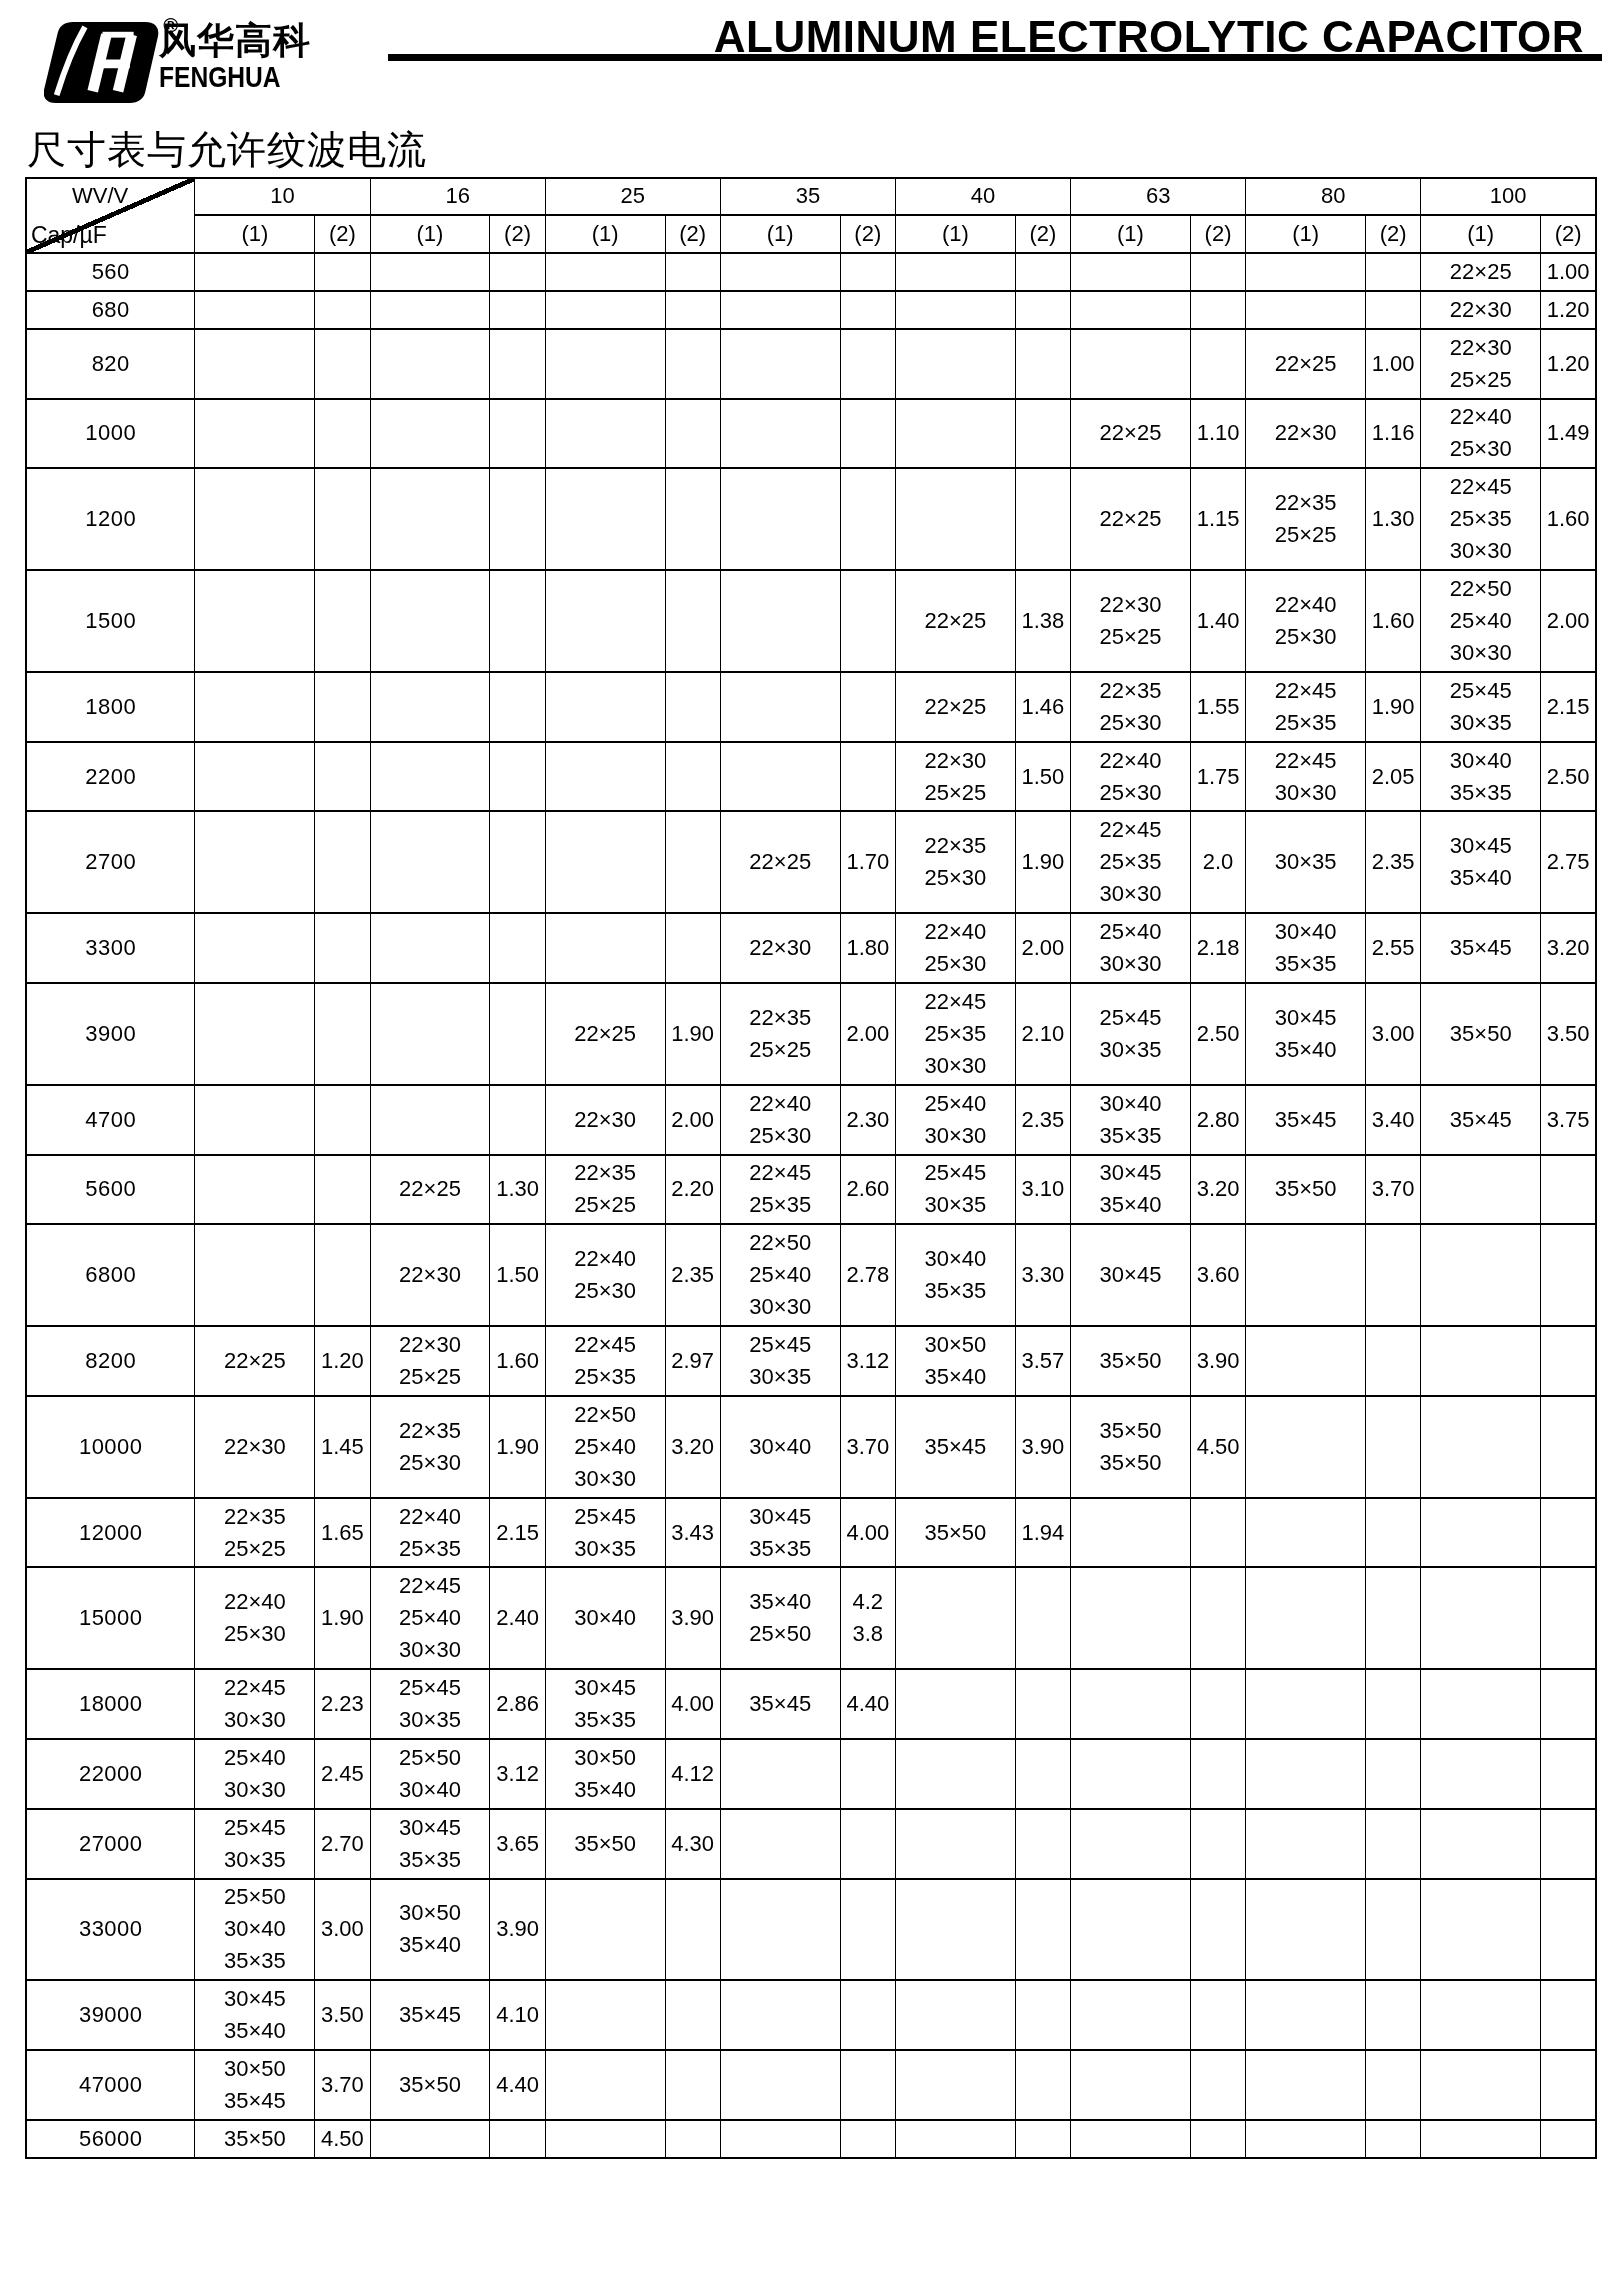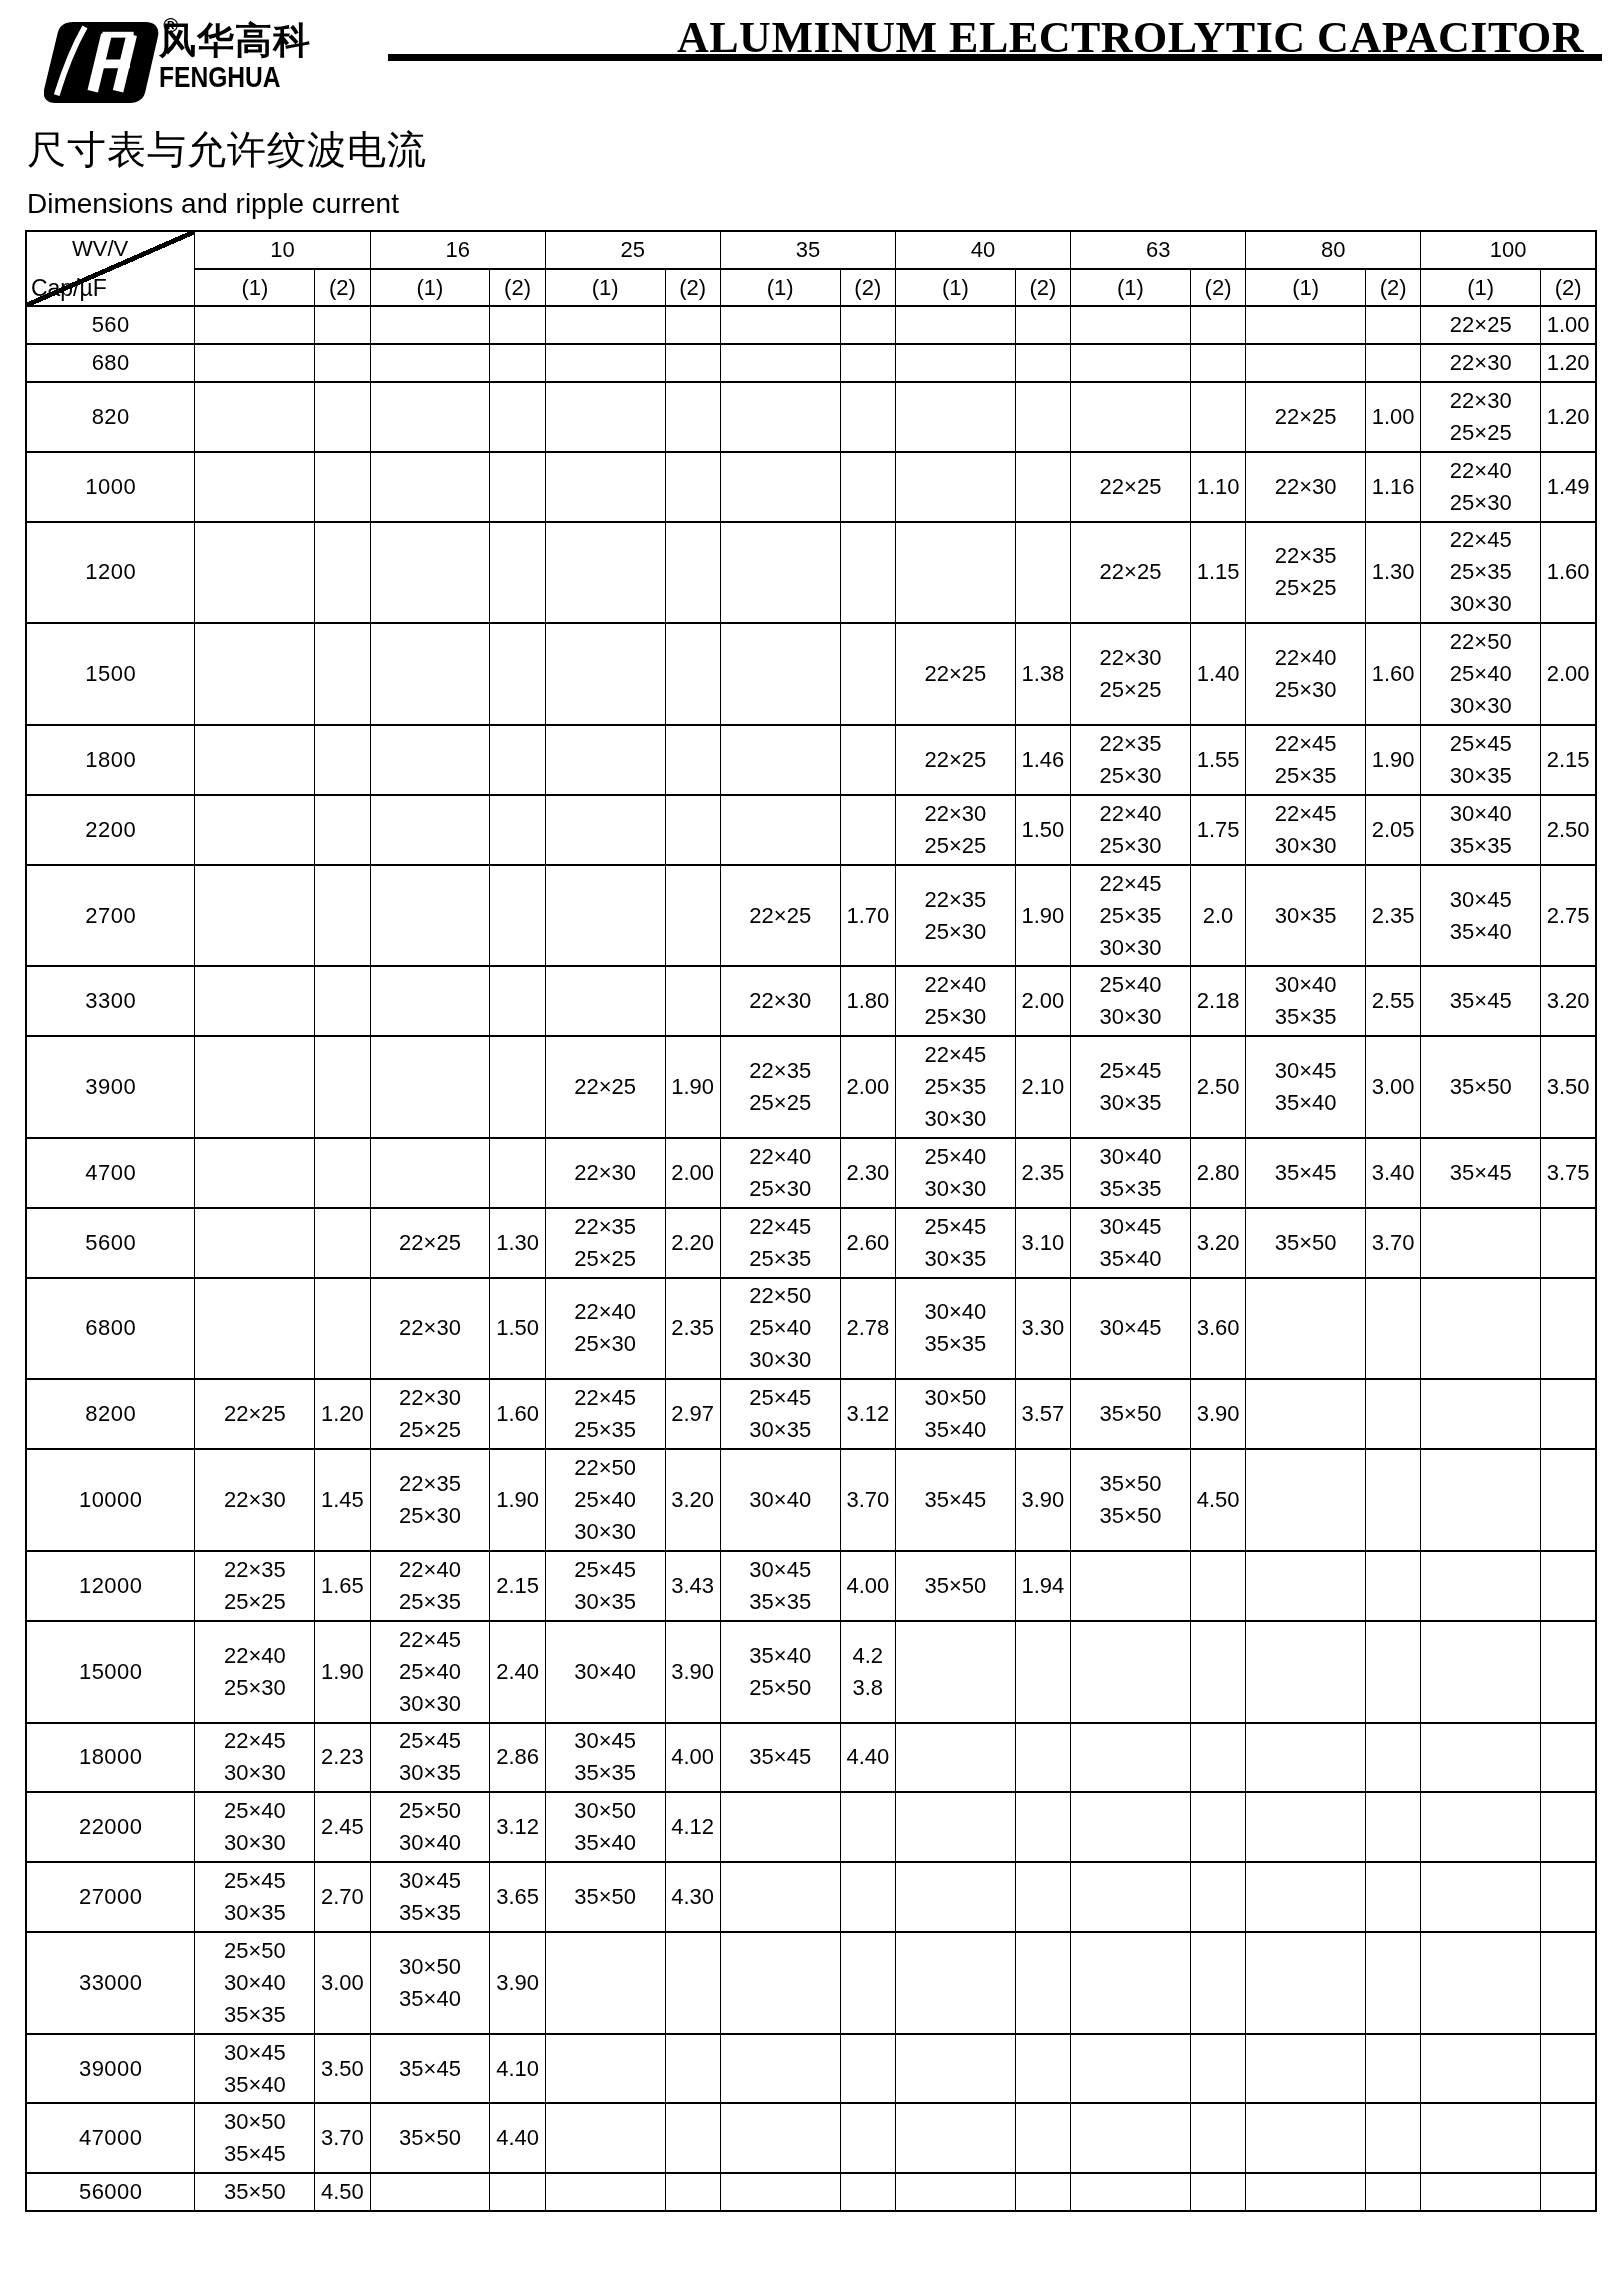--- a/index.html
+++ b/index.html
@@ -12,21 +12,21 @@
 
   
   .header{position:relative;height:109px;}
   .logo-block{position:absolute;left:44px;top:21.3px;display:flex;align-items:flex-start;}
   .logo-mark-wrap{position:relative;width:115px;height:82px;}
   .logo-mark-wrap svg{display:block;width:115px;height:82px;}
   .reg-mark{position:absolute;top:-7.8px;right:-19.4px;font-size:20.4px;font-weight:bold;}
   .logo-text{display:flex;flex-direction:column;}
   .logo-zh{font-size:37px;font-weight:bold;letter-spacing:1px;line-height:39px;}
   .logo-en{font-size:30px;font-weight:bold;line-height:30px;margin-top:1.9px;transform:scaleX(.82);transform-origin:left;}
-  .doc-title{position:absolute;top:11.6px;right:37px;margin:0;font-size:44px;font-weight:bold;letter-spacing:0.5px;white-space:nowrap;font-family:Liberation Serif, serif;}
+  .doc-title{position:absolute;top:11.6px;right:37px;margin:0;font-size:44px;font-weight:bold;letter-spacing:0.5px;white-space:nowrap;}
   .header-rule{position:absolute;left:388px;right:19.4px;top:54px;height:6.8px;background:#000;}
 
   
   .sec-zh{margin:13.6px 0 0 27px;font-size:39px;font-weight:normal;letter-spacing:1px;}
   .sec-en{margin:11.6px 0 9.7px 27px;font-size:28px;font-weight:normal;}
 
   
   table.spec{
     border-collapse:collapse;table-layout:fixed;
     margin-left:25px;width:1572px;
@@ -77,21 +77,20 @@
       <div class="logo-text">
         <span class="logo-zh">风华高科</span>
         <span class="logo-en">FENGHUA</span>
       </div>
     </div>
     <h1 class="doc-title">ALUMINUM ELECTROLYTIC CAPACITOR</h1>
     <div class="header-rule"></div>
   </header>
 
   <h2 class="sec-zh">尺寸表与允许纹波电流</h2>
-  <h3 class="sec-en">Dimensions and ripple current</h3>
 
   <table class="spec">
     <colgroup id="spec-cols">
         <col style="width: 165px;">
         <col style="width: 117px;">
         <col style="width: 54px;">
         <col style="width: 117px;">
         <col style="width: 54px;">
         <col style="width: 117px;">
         <col style="width: 54px;">

